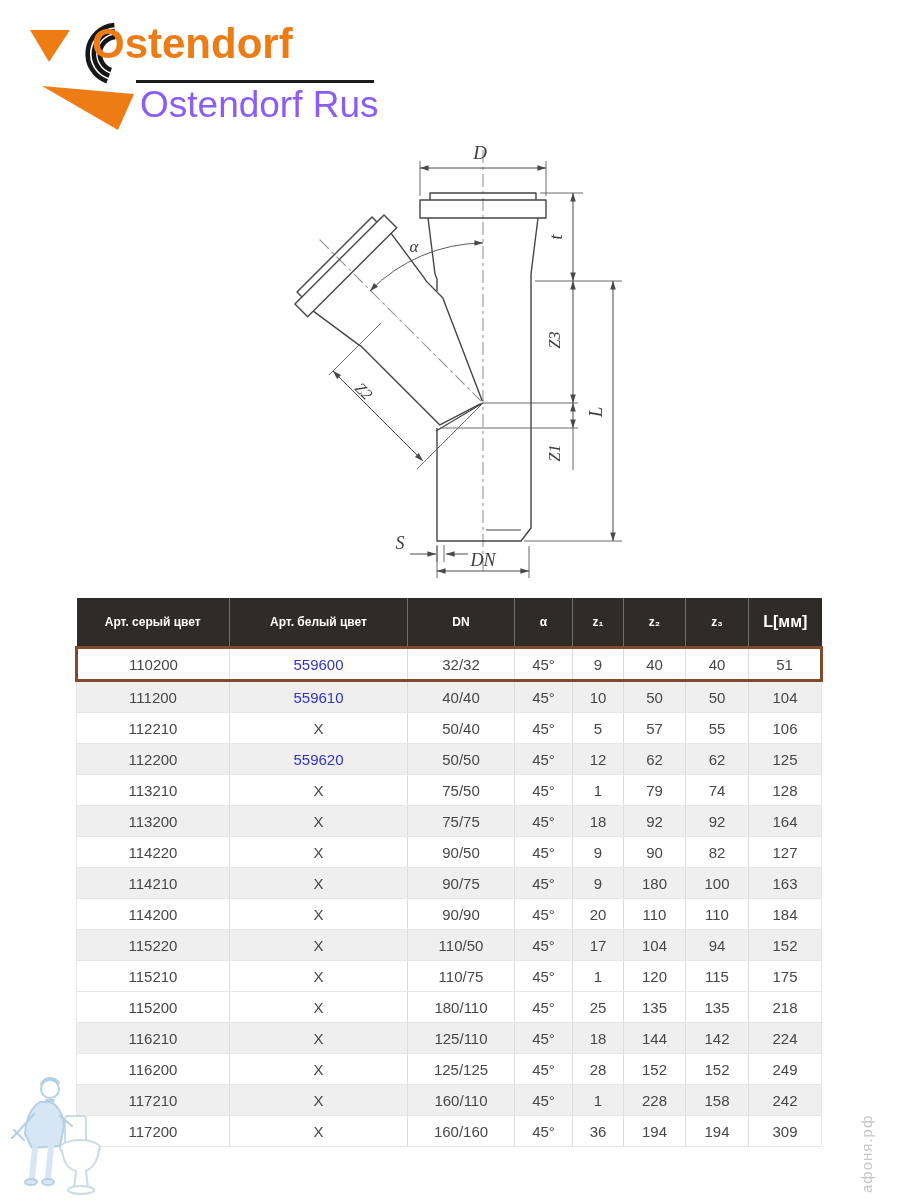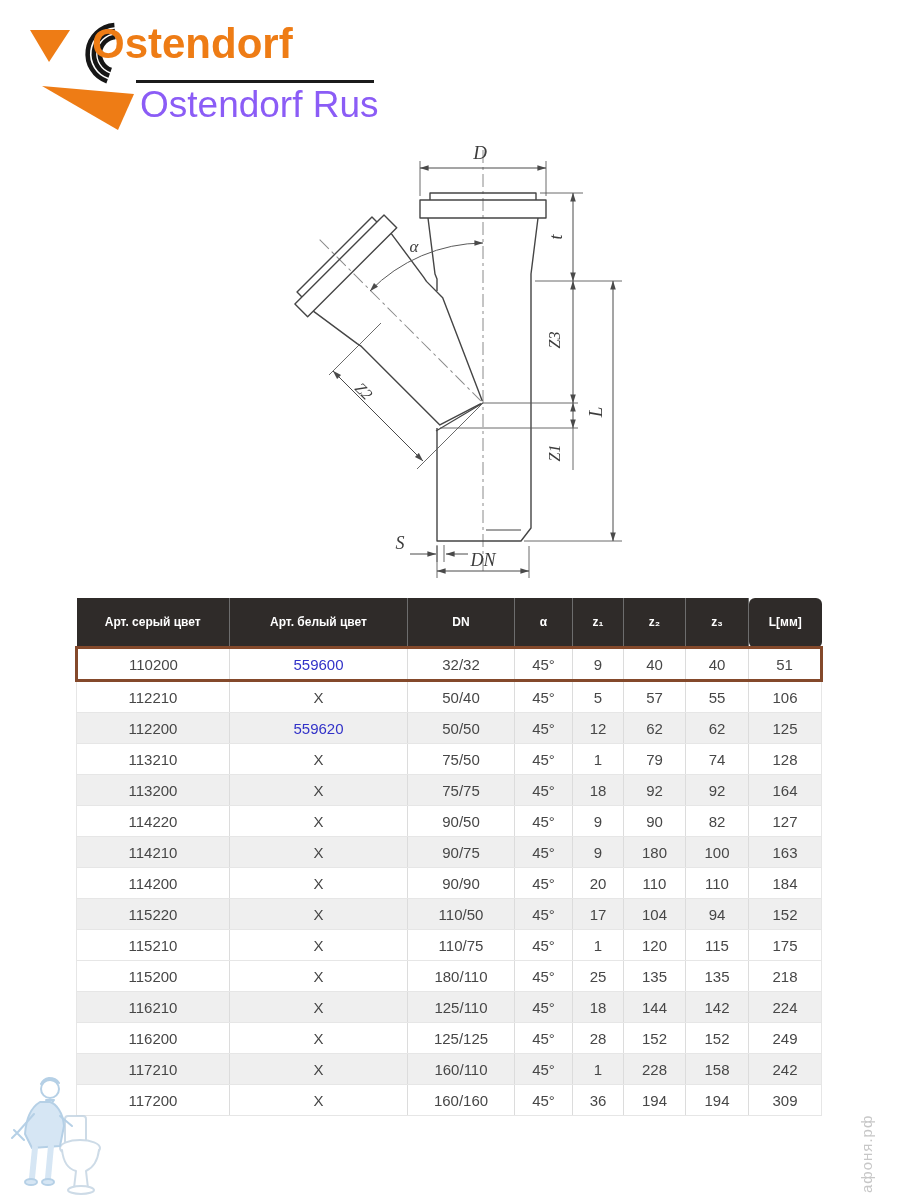--- a/index.html
+++ b/index.html
@@ -27,21 +27,21 @@
   }
   
   .spec-table{
     position:absolute;left:75px;top:598px;width:745px;
     border-collapse:collapse;table-layout:fixed;
   }
   .spec-table th{
     background:#2f2b29;color:#ffffff;font-weight:bold;font-size:12px;
     height:48px;text-align:center;vertical-align:middle;padding:0 4px;
   }
-  .spec-table th:last-child{font-size:12px;border-radius:6px;}
+  .spec-table th:last-child{font-size:16px;}
   .spec-table th + th{border-left:1px solid #6d6d6d;}
   .spec-table td{
     height:30px;text-align:center;vertical-align:middle;font-size:15px;
     color:#474747;border-bottom:1px solid #e6e6e6;padding:0 4px;
   }
   .spec-table td + td{border-left:1px solid #dcdcdc;}
   .spec-table td:first-child{border-left:1px solid #e6e6e6;}
   .spec-table td:last-child{border-right:1px solid #e6e6e6;}
   .spec-table tr.alt td{background:#efefef;}
   .spec-table td.link{color:var(--link-blue);cursor:pointer;}
@@ -173,20 +173,30 @@
       <tr class="hl">
         <td>110200</td>
         <td class="link">559600</td>
         <td>32/32</td>
         <td>45°</td>
         <td>9</td>
         <td>40</td>
         <td>40</td>
         <td>51</td>
       </tr>
+      <tr class="alt">
+        <td>111200</td>
+        <td class="link">559610</td>
+        <td>40/40</td>
+        <td>45°</td>
+        <td>10</td>
+        <td>50</td>
+        <td>50</td>
+        <td>104</td>
+      </tr>
       <tr>
         <td>112210</td>
         <td>X</td>
         <td>50/40</td>
         <td>45°</td>
         <td>5</td>
         <td>57</td>
         <td>55</td>
         <td>106</td>
       </tr>

